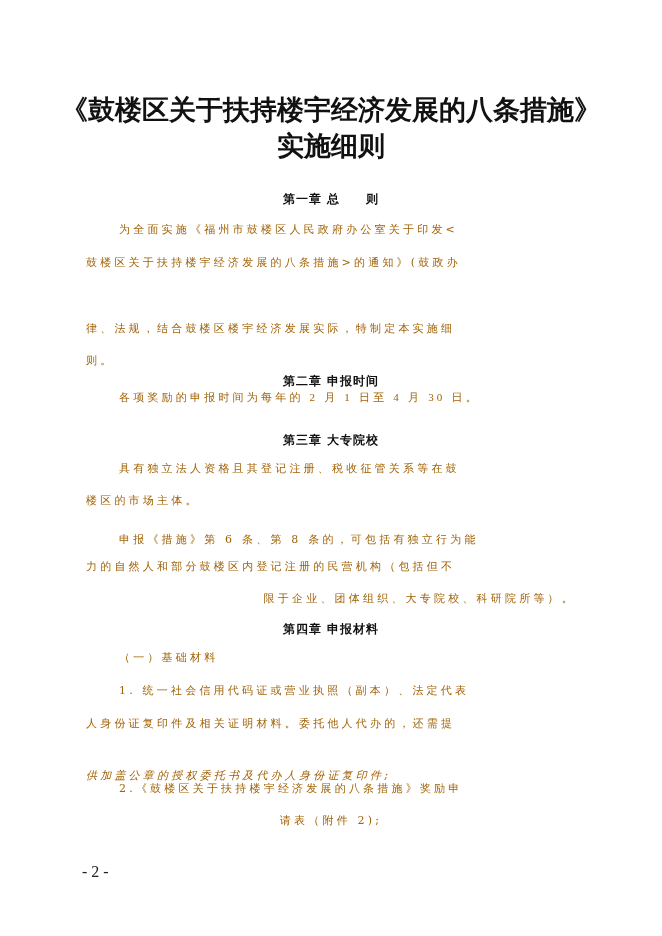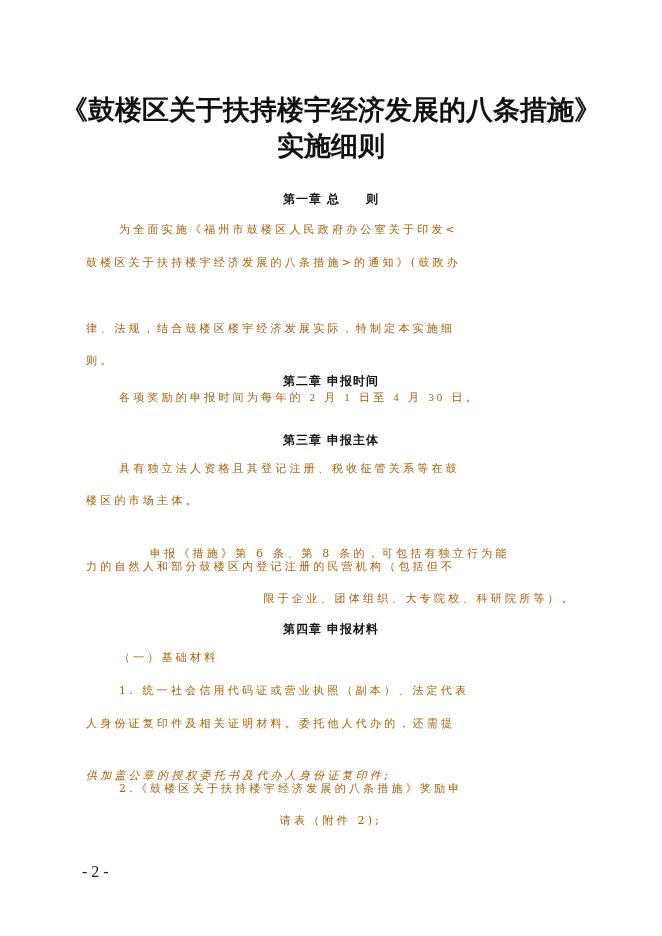--- a/index.html
+++ b/index.html
@@ -25,24 +25,24 @@
 
   <div class="chapter" style="top:191px;">第一章 总　　则</div>
   <div class="line indent" style="top:222px;">为全面实施《福州市鼓楼区人民政府办公室关于印发&lt;</div>
   <div class="line" style="top:255px;">鼓楼区关于扶持楼宇经济发展的八条措施&gt;的通知》(鼓政办</div>
   <div class="line" style="top:321px;">律、法规，结合鼓楼区楼宇经济发展实际，特制定本实施细</div>
   <div class="line" style="top:353px;">则。</div>
 
   <div class="chapter" style="top:373px;">第二章 申报时间</div>
   <div class="line indent" style="top:390px;font-family:Liberation Serif, serif;">各项奖励的申报时间为每年的 2 月 1 日至 4 月 30 日。</div>
 
-  <div class="chapter" style="top:432px;">第三章 申报主体</div>
+  <div class="chapter" style="top:432px;">第三章 大专院校</div>
   <div class="line indent" style="top:461px;">具有独立法人资格且其登记注册、税收征管关系等在鼓</div>
   <div class="line" style="top:493px;">楼区的市场主体。</div>
-  <div class="line indent" style="top:546px;margin-left:31px;">申报《措施》第 6 条、第 8 条的，可包括有独立行为能</div>
+  <div class="line indent" style="top:532px;">申报《措施》第 6 条、第 8 条的，可包括有独立行为能</div>
   <div class="line" style="top:559px;">力的自然人和部分鼓楼区内登记注册的民营机构（包括但不</div>
   <div class="line" style="top:591px;text-align:right;">限于企业、团体组织、大专院校、科研院所等）。</div>
 
   <div class="chapter" style="top:621px;">第四章 申报材料</div>
   <div class="line indent" style="top:650px;">（一）基础材料</div>
   <div class="line indent" style="top:683px;">1. 统一社会信用代码证或营业执照（副本）、法定代表</div>
   <div class="line" style="top:716px;">人身份证复印件及相关证明材料。委托他人代办的，还需提</div>
   <div class="line" style="top:768px;font-style:italic;">供加盖公章的授权委托书及代办人身份证复印件;</div>
   <div class="line indent" style="top:781px;">2.《鼓楼区关于扶持楼宇经济发展的八条措施》奖励申</div>
   <div class="line" style="top:813px;text-align:center;">请表（附件 2);</div>

